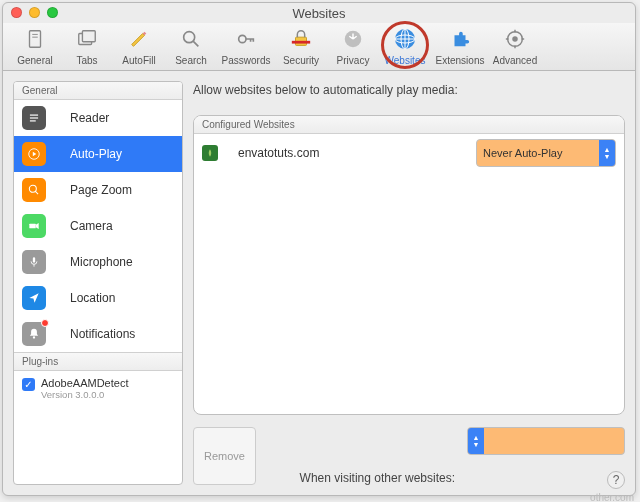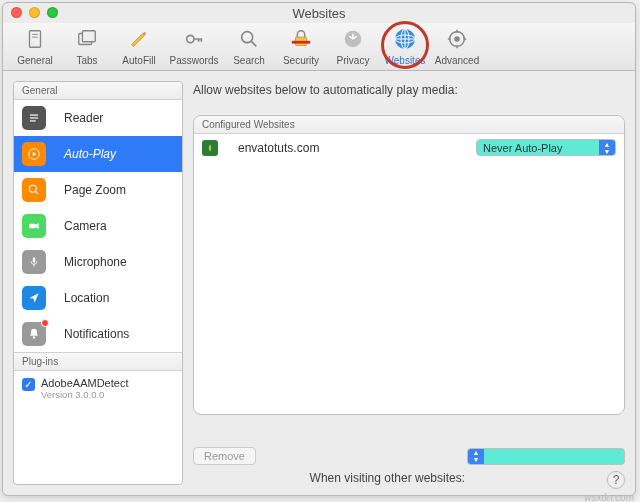--- a/index.html
+++ b/index.html
@@ -90,25 +90,25 @@
     .sec-header {
       background: linear-gradient(#f7f7f7,#ededed);
       border-bottom: 1px solid #d0d0d0;
       padding: 3px 8px;
       font-size: 10px;
       color: #666;
     }
     .sbitem {
       display: flex;
       align-items: center;
-      gap: 18px;
+      gap: 24px;
       padding: 6px 8px;
       cursor: pointer;
     }
-    .sbitem.selected { background: #2f7af7; color: #fff; font-style: italic; }
+    .sbitem.selected { background: #2f7af7; color: #fff; }
     .sbicon {
       width: 24px; height: 24px;
       border-radius: 5px;
       display: flex; align-items: center; justify-content: center;
       font-size: 14px;
       color: #fff;
       position: relative;
     }
     .sbicon svg { width: 14px; height: 14px; }
     .reader-i { background: #555; }
@@ -161,39 +161,39 @@
       padding: 5px 8px;
       gap: 20px;
     }
     .favicon {
       width: 16px; height: 16px; border-radius: 3px;
       background: #2e7d32; display: flex; align-items: center; justify-content: center;
     }
     .favicon svg { width: 10px; height: 10px; fill: #9ccc65; }
     .site-name { flex: 1; font-size: 12px; }
     .select {
-      background: #5eead4;
+      background: #fdba74;
       border: 1px solid #bfbfbf;
       border-radius: 4px;
-      height: 17px;
+      height: 28px;
       display: flex;
       align-items: center;
       font-size: 11px;
       overflow: hidden;
     }
     .select .val { padding: 0 6px; flex: 1; }
     .select .arrows {
       width: 16px; height: 100%;
       background: #3b82f6;
       display: flex; flex-direction: column;
       align-items: center; justify-content: center;
       color: #fff; font-size: 7px; line-height: 7px;
     }
     .bottom {
-      display: flex; align-items: center; gap: 2px;
+      display: flex; gap: 12px;
       padding-top: 4px;
     }
     .remove-btn {
       background: #f5f5f5; border: 1px solid #ccc;
       border-radius: 4px; padding: 2px 10px;
       font-size: 11px; color: #999;
     }
     .bottom-label { font-size: 12px; color: #444; margin-left: auto; margin-top: 44px; }
     .helpbtn {
       position: absolute; bottom: 6px; right: 10px;
@@ -242,37 +242,37 @@
     </div>
     <div class="tbitem">
       <span class="icon">
           <svg viewBox="0 0 24 24" width="22" height="22">
             <path d="M4 18 L16 6 L18 8 L6 20 Z" fill="#f4c542" stroke="#c79a1e"></path>
             <path d="M16 6 L18 4 L20 6 L18 8 Z" fill="#e68a8a"></path>
           </svg>
         </span>
       <span>AutoFill</span>
     </div>
+    <div class="tbitem">
+      <span class="icon">
+          <svg viewBox="0 0 24 24" width="22" height="22">
+            <circle cx="10" cy="10" r="6" fill="none" stroke="#888" stroke-width="1.8"></circle>
+            <line x1="14" y1="14" x2="20" y2="20" stroke="#888" stroke-width="1.8"></line>
+          </svg>
+        </span>
+      <span>Search</span>
+    </div>
     <div class="tbitem passwords">
       <span class="icon">
           <svg viewBox="0 0 24 24" width="22" height="22">
             <circle cx="8" cy="12" r="4" fill="none" stroke="#888" stroke-width="1.8"></circle>
             <path d="M12 12 L20 12 L20 15 M17 12 L17 15" stroke="#888" stroke-width="1.8" fill="none"></path>
           </svg>
         </span>
       <span>Passwords</span>
-    </div>
-    <div class="tbitem">
-      <span class="icon">
-          <svg viewBox="0 0 24 24" width="22" height="22">
-            <circle cx="10" cy="10" r="6" fill="none" stroke="#888" stroke-width="1.8"></circle>
-            <line x1="14" y1="14" x2="20" y2="20" stroke="#888" stroke-width="1.8"></line>
-          </svg>
-        </span>
-      <span>Search</span>
     </div>
     <div class="tbitem">
       <span class="icon">
           <svg viewBox="0 0 24 24" width="22" height="22">
             <rect x="6" y="10" width="12" height="9" rx="1" fill="#f4c542" stroke="#c79a1e"></rect>
             <path d="M8 10 V7 a4 4 0 0 1 8 0 V10" fill="none" stroke="#888" stroke-width="1.6"></path>
             <rect x="2" y="14" width="20" height="3" fill="#d62828"></rect>
           </svg>
         </span>
       <span>Security</span>
@@ -291,20 +291,28 @@
       <span class="icon">
           <svg viewBox="0 0 24 24" width="24" height="24">
             <circle cx="12" cy="12" r="10" fill="#3a8de0"></circle>
             <ellipse cx="12" cy="12" rx="10" ry="4" fill="none" stroke="#fff" stroke-width="1"></ellipse>
             <ellipse cx="12" cy="12" rx="4" ry="10" fill="none" stroke="#fff" stroke-width="1"></ellipse>
             <line x1="2" y1="12" x2="22" y2="12" stroke="#fff"></line>
             <line x1="12" y1="2" x2="12" y2="22" stroke="#fff"></line>
           </svg>
         </span>
       <span>Websites</span>
+    </div>
+    <div class="tbitem extensions">
+      <span class="icon">
+          <svg viewBox="0 0 24 24" width="22" height="22">
+            <path d="M6 8 h5 v-2 a2 2 0 0 1 4 0 v2 h3 v5 h2 a2 2 0 0 1 0 4 h-2 v3 h-12 z" fill="#3a8de0"></path>
+          </svg>
+        </span>
+      <span>Extensions</span>
     </div>
     <div class="tbitem">
       <span class="icon">
           <svg viewBox="0 0 24 24" width="22" height="22">
             <circle cx="12" cy="12" r="8" fill="none" stroke="#888" stroke-width="1.6"></circle>
             <circle cx="12" cy="12" r="3" fill="#888"></circle>
             <g stroke="#888" stroke-width="1.6">
               <line x1="12" y1="2" x2="12" y2="5"></line>
               <line x1="12" y1="19" x2="12" y2="22"></line>
               <line x1="2" y1="12" x2="5" y2="12"></line>
@@ -425,13 +433,13 @@
           <span class="arrows">▲<br>▼</span>
         </div>
       </div>
     </div>
 
   </div>
 
   <div class="helpbtn">?</div>
 </div>
 
-<div class="watermark">wsxdn.com</div>
+<div class="watermark">other.com</div>
 
 </body></html>

